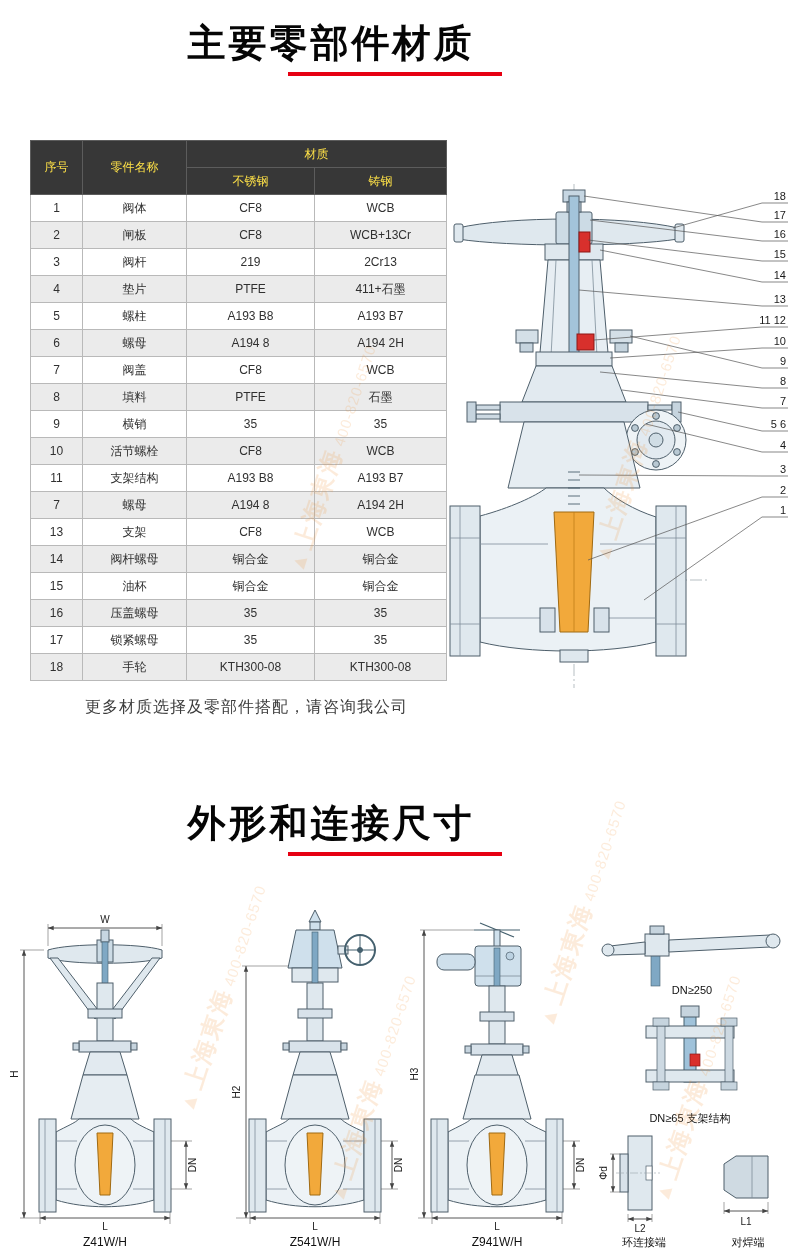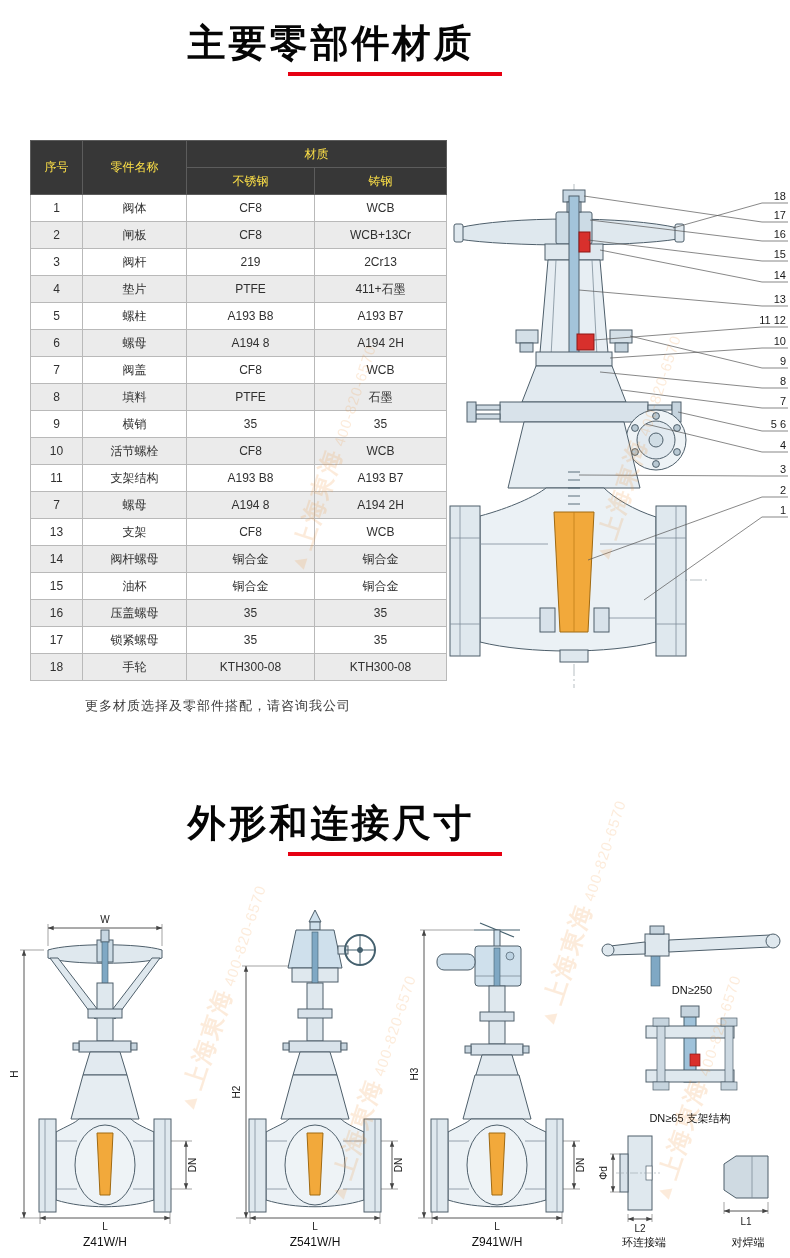--- a/index.html
+++ b/index.html
@@ -29,21 +29,21 @@
     border:1px solid #b9b9b9; text-align:center; vertical-align:middle;
     height:27px; padding:0 2px; font-weight:normal;
   }
   table.materials thead th {
     background:#373737; color:#fde047; border-color:#5c5c5c; font-size:12px;
   }
   table.materials tbody td { color:#303030; background:#fff; }
   table.materials tbody tr:nth-child(even) td { background:#ebebeb; }
 
   .note {
-    position:absolute; left:85px; top:697px; font-size:13px; color:#3c3c3c;
+    position:absolute; left:85px; top:697px; font-size:16px; color:#3c3c3c;
     letter-spacing:1px;
   }
 
   .main-diagram { position:absolute; left:448px; top:140px; width:342px; height:560px; }
   .dim-drawings { position:absolute; left:0; top:868px; width:790px; height:390px; }
   svg { display:block; font-family:"Liberation Sans","DejaVu Sans",sans-serif; }
 
   .wm {
     position:absolute; white-space:nowrap; color:#f08a26; opacity:0.16;
     transform:rotate(-72deg); transform-origin:0 50%; pointer-events:none;

